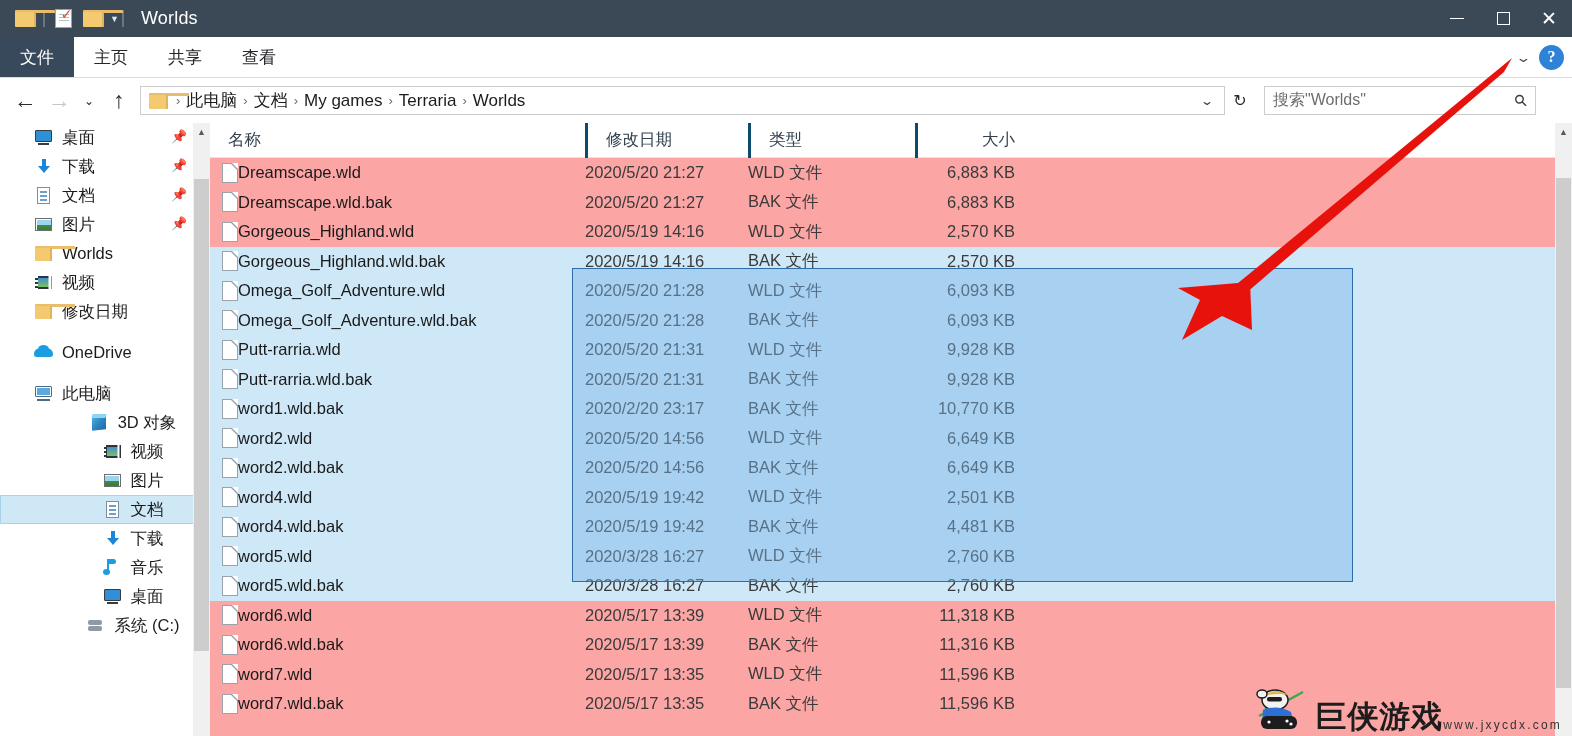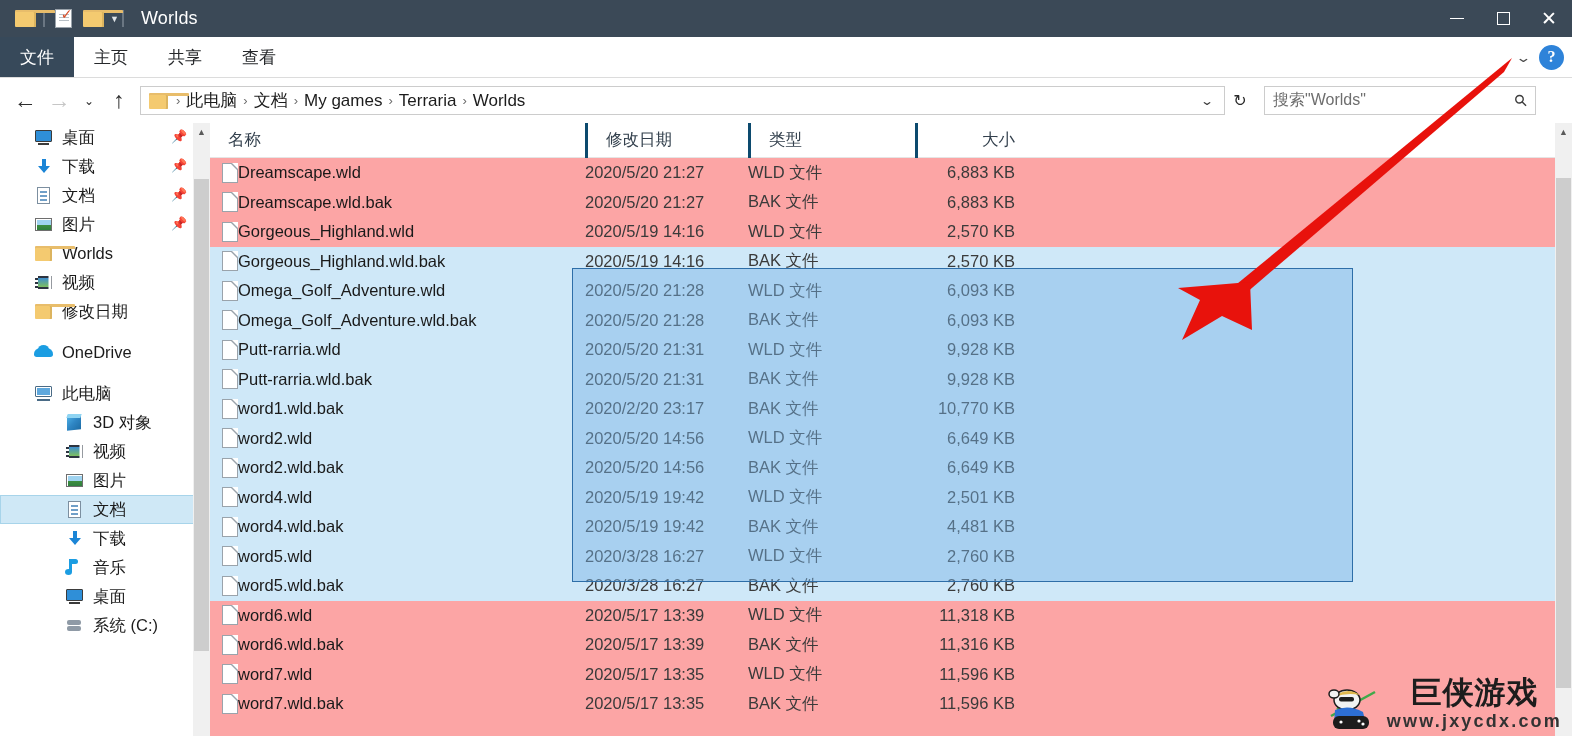--- a/index.html
+++ b/index.html
@@ -120,21 +120,21 @@
   .search-ico { font-size:16px; color:#3c3c3c; transform:rotate(-45deg); }
 
   
   .sidebar {
     position:absolute; left:0; top:123px; width:201px; height:613px;
     background:#ffffff; overflow:hidden;
   }
   .nav-item {
     height:29px; display:flex; align-items:center; padding-left:34px; position:relative;
   }
-  .nav-item.indent2 { padding-left:65px; }
+  .nav-item.indent2 { padding-left:65px;justify-content:center; }
   .nav-item.selected { background:#cfe8f6; }
   .nav-item.selected:after {
     content:""; position:absolute; left:0; right:0; top:0; bottom:0;
     border:1px solid #a7d4ea; pointer-events:none;
   }
   .nav-label { font-size:16.5px; color:#1b1b1b; margin-left:9px; white-space:nowrap; }
   .nav-gap { height:12px; }
   .pin {
     position:absolute; right:16px; top:7px; width:14px; height:14px;
     color:#9a9a9a; font-size:13px; line-height:1;
@@ -237,26 +237,26 @@
 
   
   .annot { position:absolute; left:0; top:0; width:1572px; height:736px; pointer-events:none; z-index:60; }
 
   
   .watermark {
     position:absolute; right:10px; bottom:4px; z-index:70;
     display:flex; align-items:flex-end; gap:6px;
   }
   .wm-logo { width:56px; height:52px; position:relative; }
-  .wm-text { display:flex; flex-direction:column; align-items:center; }
+  .wm-text { display:flex; flex-direction:row; align-items:flex-end; }
   .wm-title {
     font-size:31px; font-weight:bold; color:#1d1d1d; letter-spacing:1px; line-height:1;
     font-family:"DejaVu Sans","Liberation Sans",sans-serif;
   }
-  .wm-url { font-size:18px; color:#333333; letter-spacing:2.2px; margin-top:3px;font-weight:bold; }
+  .wm-url { font-size:12px; color:#333333; letter-spacing:2.2px; margin-top:3px; }
 </style>
 </head>
 <body>
 
 <div id="app">
 
   <div class="titlebar">
     <div class="qat">
       <div class="qat-btn">
         <span class="folder-ico">

